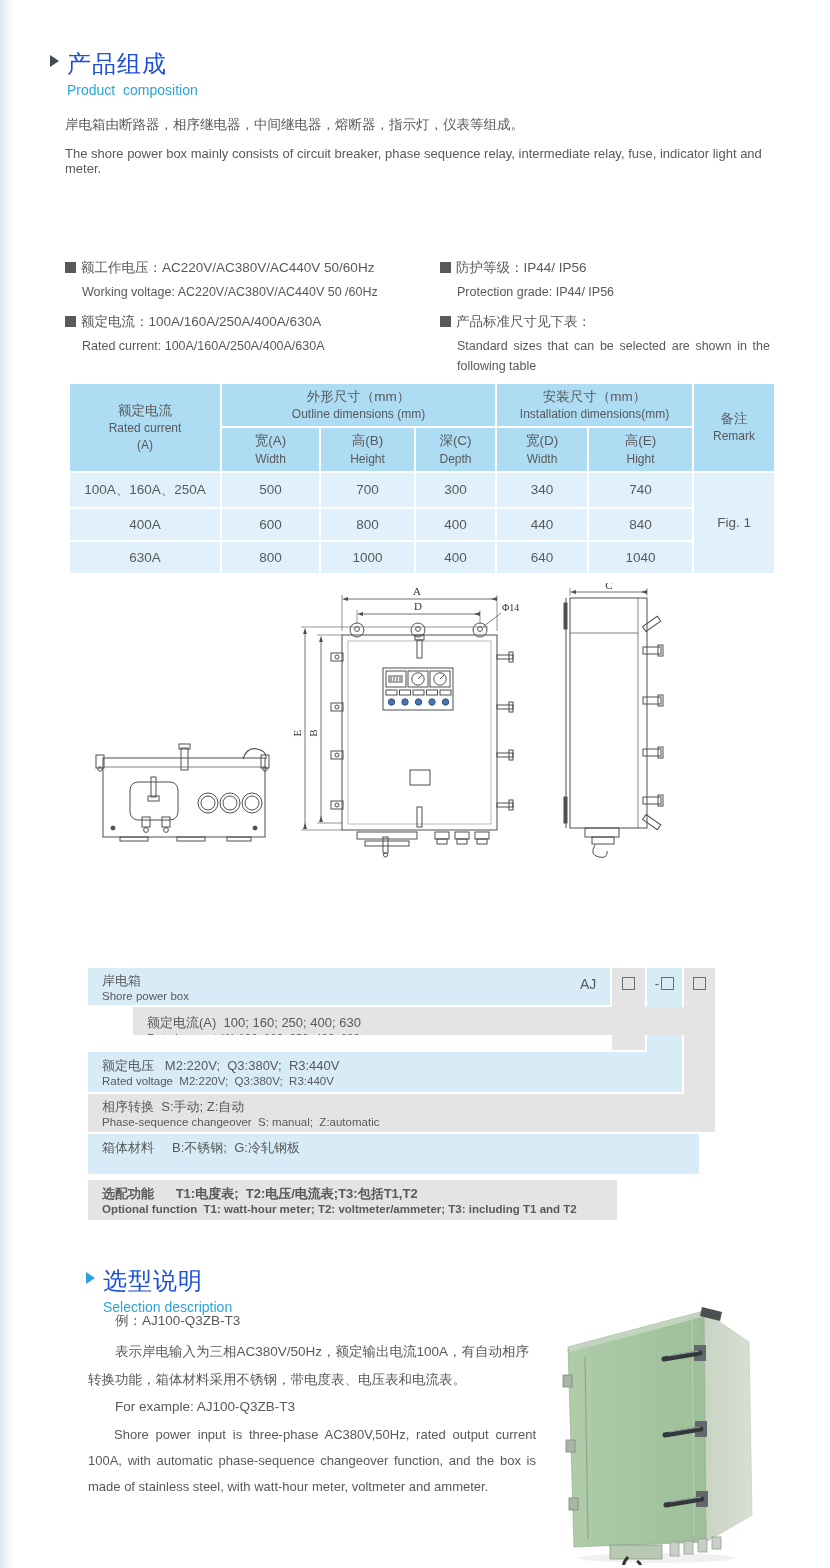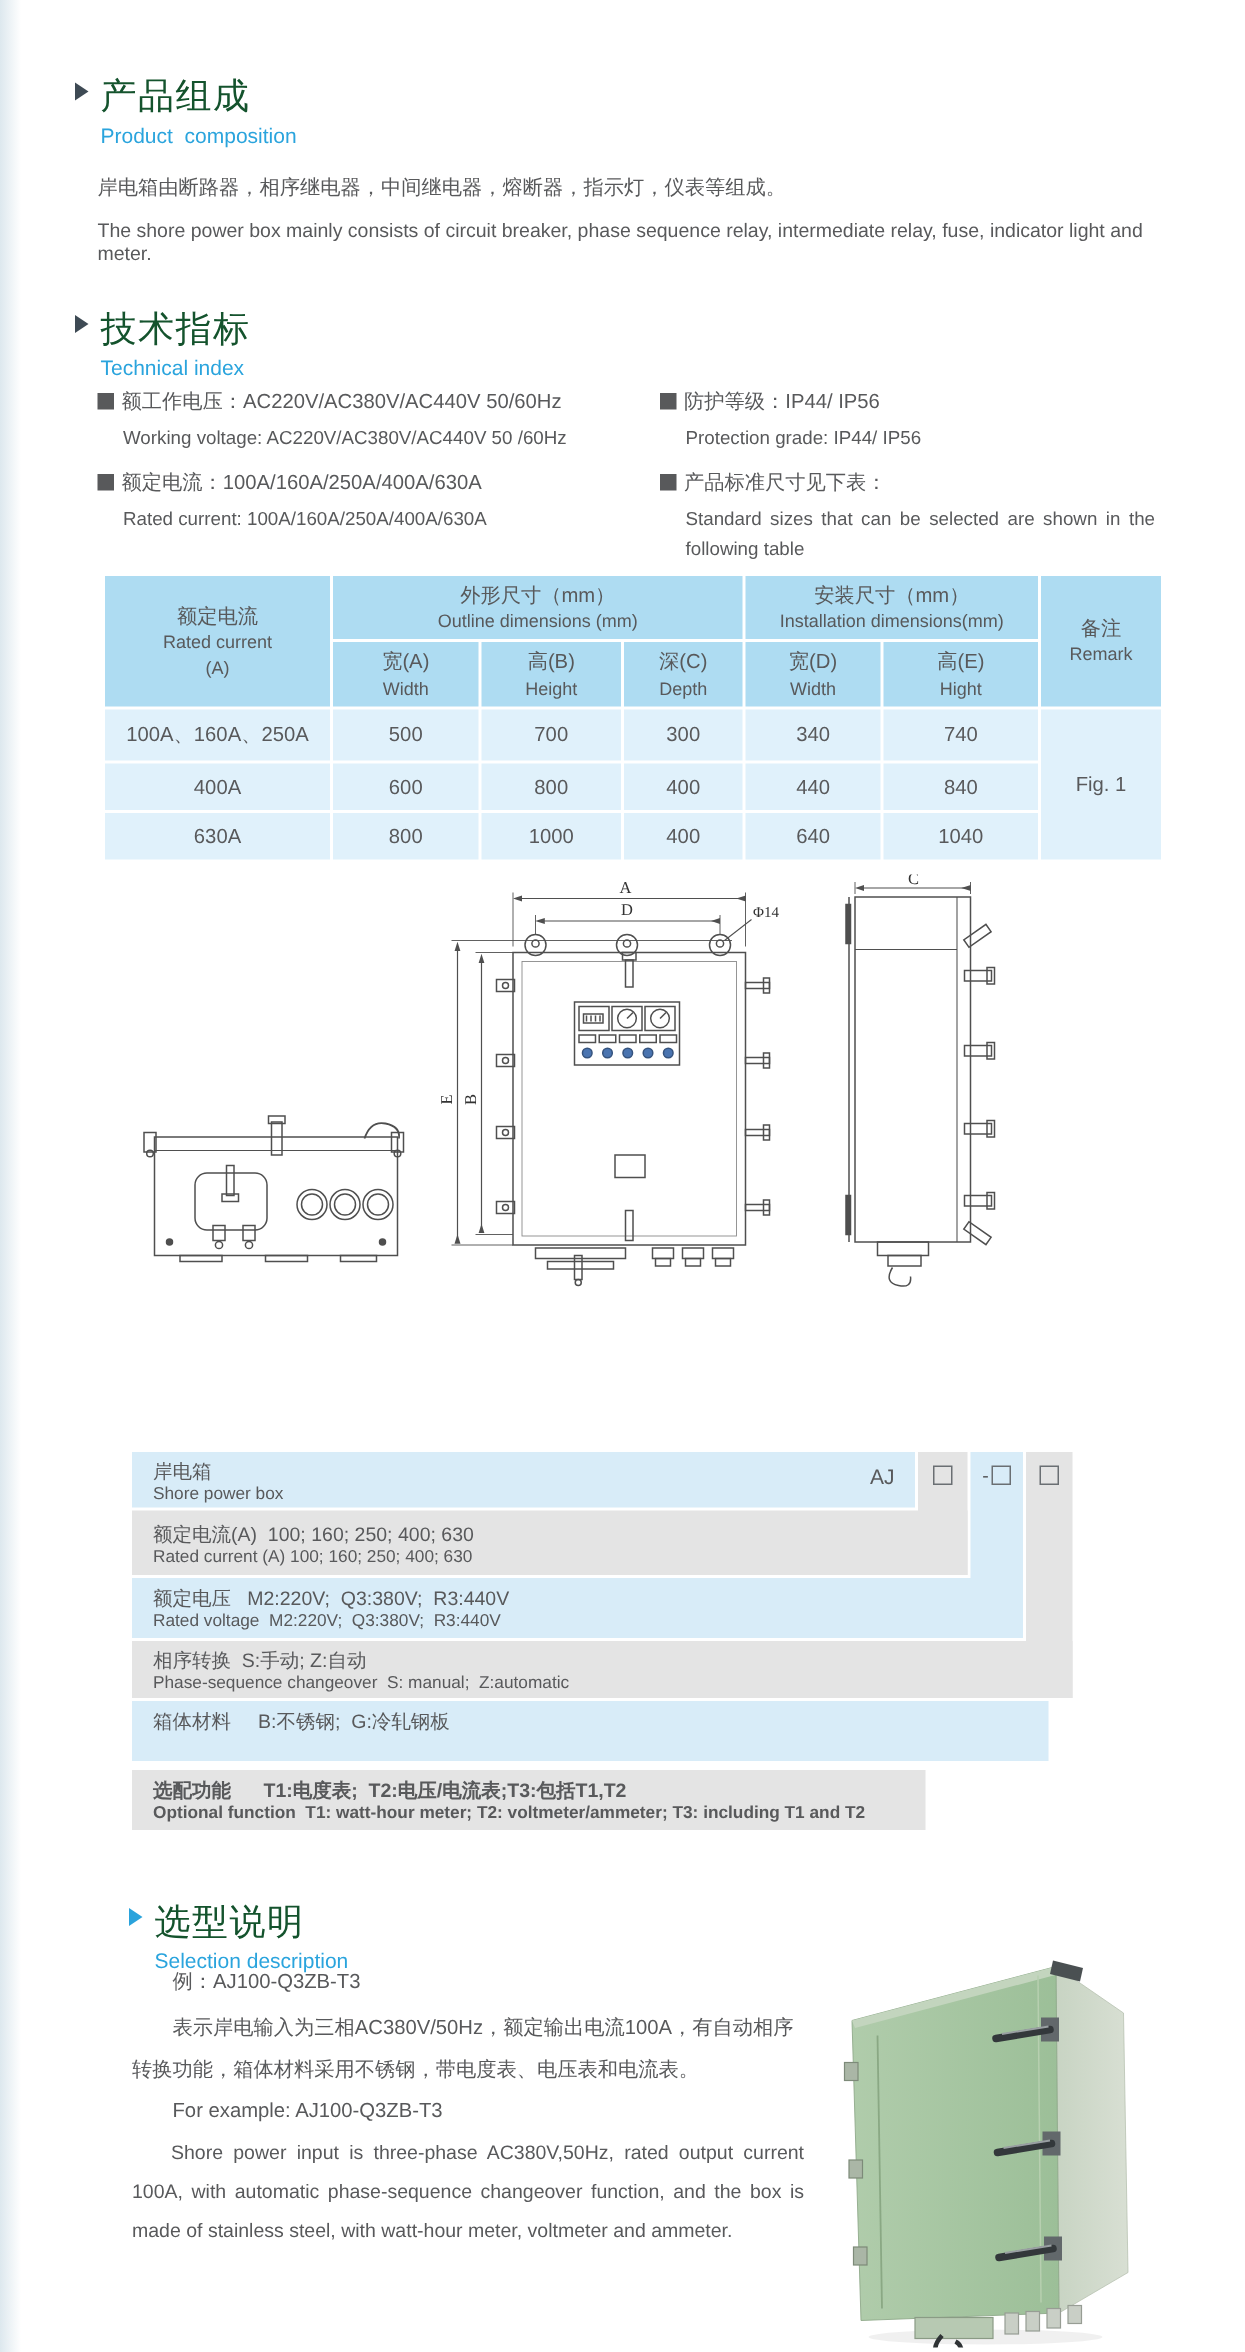--- a/index.html
+++ b/index.html
@@ -8,21 +8,21 @@
   .page { position:relative; width:830px; height:1568px; background:#fff; overflow:hidden; margin:0 auto; }
   .left-edge { position:absolute; left:0; top:0; width:14px; height:100%;
                background:linear-gradient(to right,#dde8ee,rgba(255,255,255,0)); }
 
   
   .sec { position:absolute; }
   .sec-head { display:flex; align-items:flex-start; }
   .tri { width:0; height:0; border-top:6px solid transparent; border-bottom:6px solid transparent;
          border-left:9px solid #3e4a54; margin:7px 8px 0 0; }
   .tri.blue { border-left-color:#2aa3dc; }
-  .sec-title { font-size:24px; color:#14532d; letter-spacing:1px; }
+  .sec-title { font-size:24px; color:#1d4ed8; letter-spacing:1px; }
   .sec-sub { font-size:14px; color:#2aa4dd; margin:2px 0 0 17px; white-space:pre-wrap; }
 
   .para-zh { font-size:13.5px; color:#58595b; }
   .para-en { font-size:13px; color:#58595b; }
 
   
   .specs { position:absolute; left:65px; top:258px; width:705px;
            display:grid; grid-template-columns:365px 330px; column-gap:10px; row-gap:6px; }
   .spec-item { min-height:48px; }
   .spec-zh { font-size:13.5px; display:flex; align-items:flex-start; line-height:1.5; }
@@ -70,29 +70,20 @@
       <span class="tri"></span>
       <div>
         <div class="sec-title">产品组成</div>
         <div class="sec-sub" style="margin-left:0;">Product  composition</div>
       </div>
     </div>
     <div class="para-zh" style="margin:18px 0 0 15px;">岸电箱由断路器，相序继电器，中间继电器，熔断器，指示灯，仪表等组成。</div>
     <div class="para-en" style="margin:12px 0 0 15px;">The shore power box mainly consists of circuit breaker, phase sequence relay, intermediate relay, fuse, indicator light and meter.</div>
   </div>
 
-  <div class="sec" style="left:50px; top:203px; width:720px;">
-    <div class="sec-head">
-      <span class="tri"></span>
-      <div>
-        <div class="sec-title">技术指标</div>
-        <div class="sec-sub" style="margin-left:0;">Technical index</div>
-      </div>
-    </div>
-  </div>
 
   <div class="specs">
     <div class="spec-item">
       <div class="spec-zh">
           <span class="sq"></span>
           <span>额工作电压：AC220V/AC380V/AC440V  50/60Hz</span>
         </div>
       <div class="spec-en">Working voltage: AC220V/AC380V/AC440V 50 /60Hz</div>
     </div>
     <div class="spec-item">
@@ -395,21 +386,21 @@
     <div class="nm-strip bg-gray" style="left:596px; width:31px; height:164px;">
       <span class="code-box"></span>
     </div>
 
     <div class="nm-row bg-blue" style="top:0; width:522px; height:37px;">
       <div class="nm-zh">岸电箱</div>
       <div class="nm-en">Shore power box</div>
     </div>
     <span class="nm-prefix">AJ</span>
 
-    <div class="nm-row bg-gray" style="top:39px; width:557px; height:43px; padding-top:7px;">
+    <div class="nm-row bg-gray" style="top:39px; width:557px; height:28px; padding-top:7px;margin-left:45px;">
       <div class="nm-zh">额定电流(A)  100; 160; 250; 400; 630</div>
       <div class="nm-en">Rated current (A) 100; 160; 250; 400; 630</div>
     </div>
     <div class="nm-row bg-blue" style="top:84px; width:594px; height:40px; padding-top:5px;">
       <div class="nm-zh">额定电压   M2:220V;  Q3:380V;  R3:440V</div>
       <div class="nm-en">Rated voltage  M2:220V;  Q3:380V;  R3:440V</div>
     </div>
     <div class="nm-row bg-gray" style="top:126px; width:627px; height:38px; padding-top:4px;">
       <div class="nm-zh">相序转换  S:手动; Z:自动</div>
       <div class="nm-en">Phase-sequence changeover  S: manual;  Z:automatic</div>

